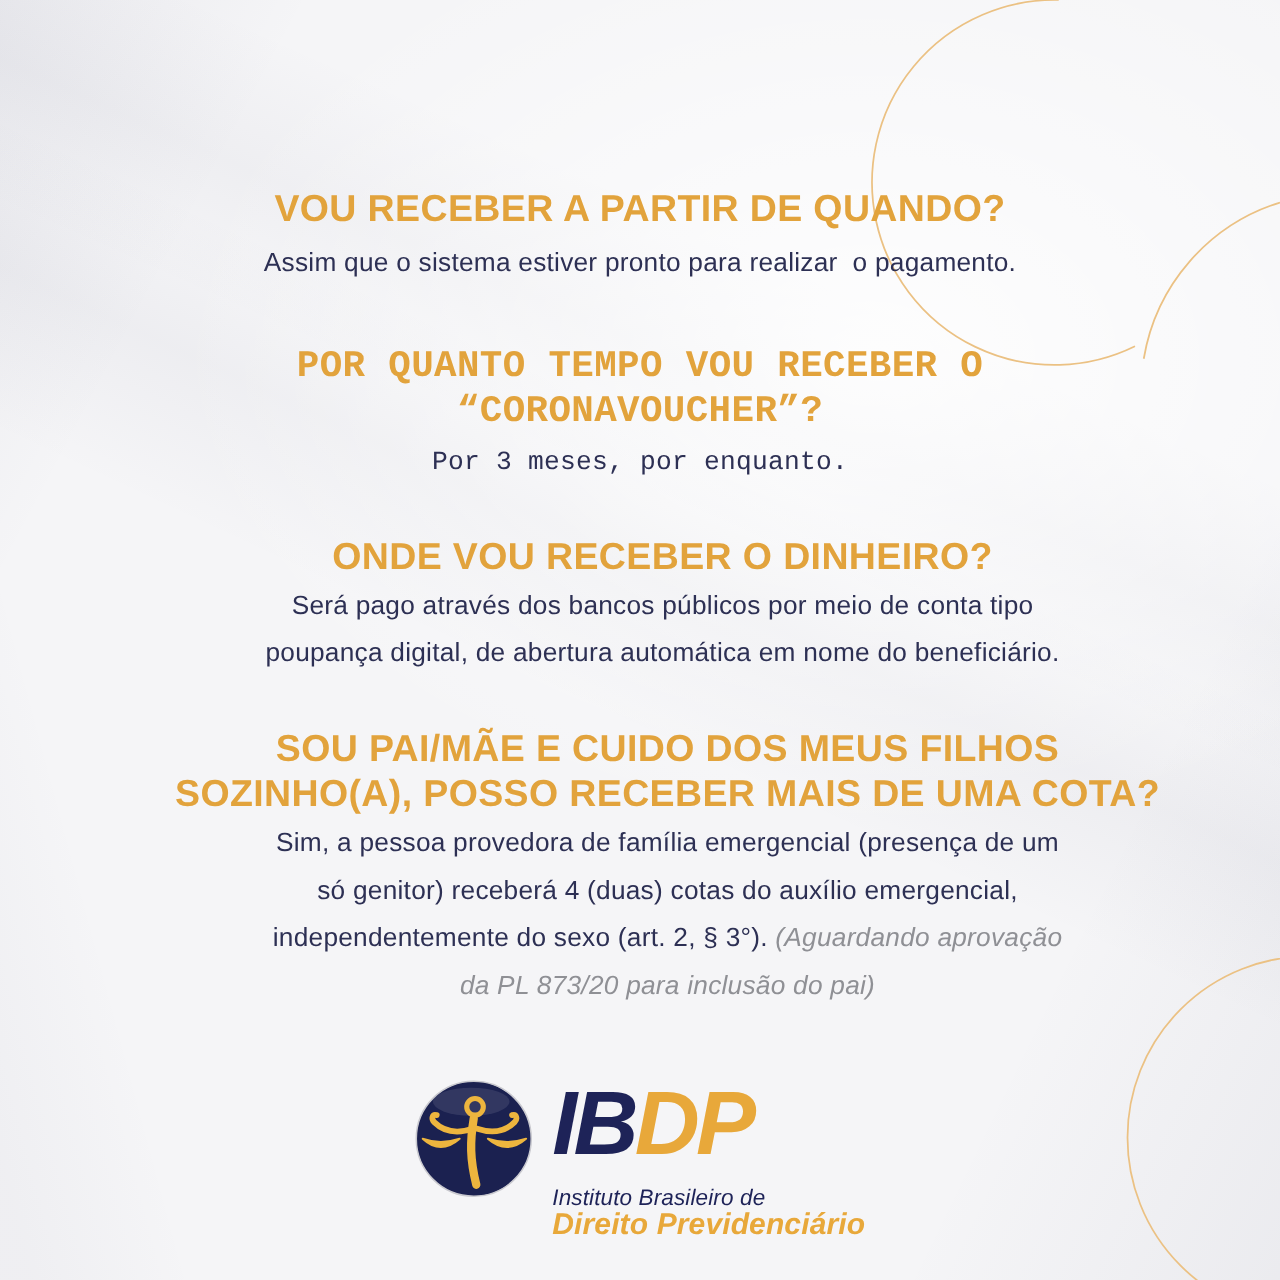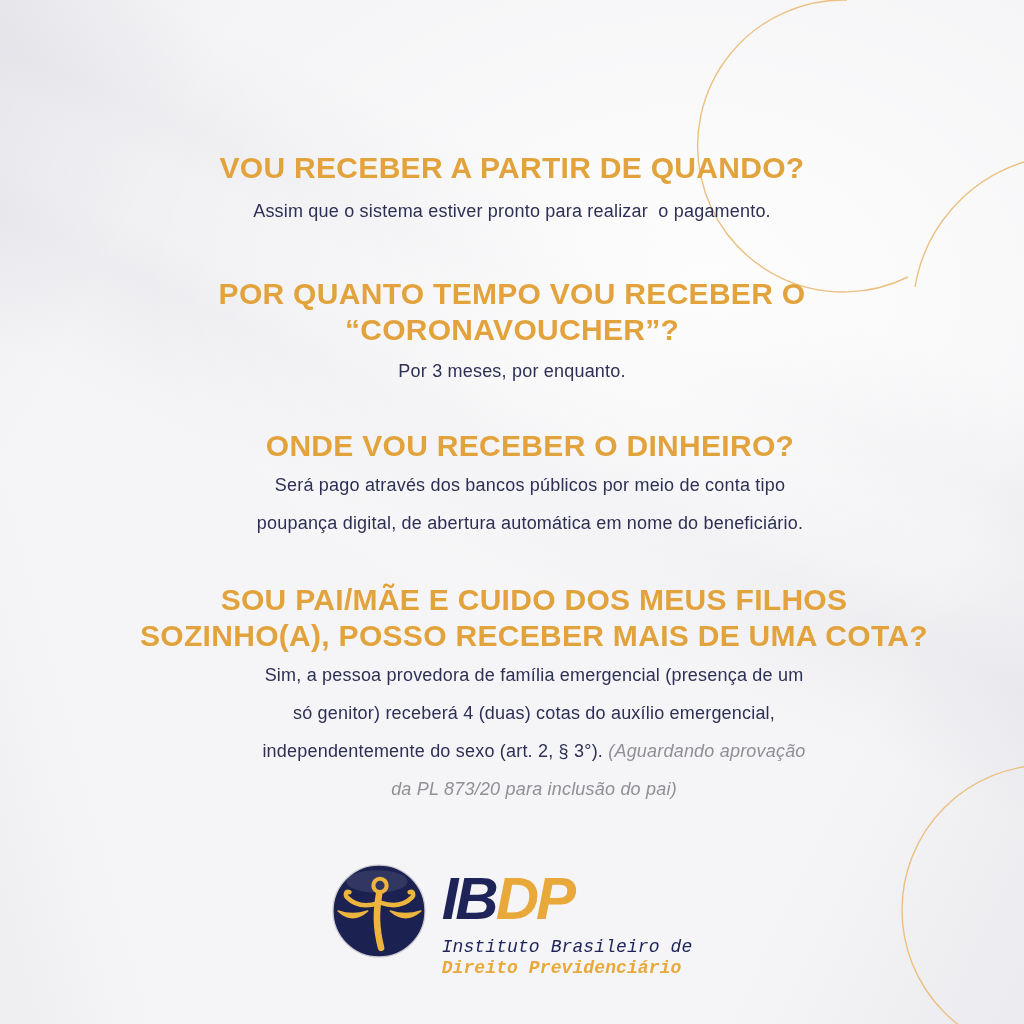--- a/index.html
+++ b/index.html
@@ -20,47 +20,47 @@
   }
   .deco{position:absolute;inset:0;pointer-events:none;}
   .content{position:absolute;inset:0;text-align:center;padding-top:150px;box-sizing:border-box;}
   .faq-heading{
     margin:0;
     font-size:30px;line-height:36px;font-weight:700;letter-spacing:0.3px;
     color:#E2A33C;
   }
   .faq-body{
     margin:6px 0 0 0;
-    font-size:18px;line-height:38px;font-weight:400;letter-spacing:0.2px;
+    font-size:21px;line-height:38px;font-weight:400;letter-spacing:0.2px;
     color:#2D3054;
   }
   .line{display:block;white-space:pre-wrap;}
-  .sec-2{margin-top:46px;}
+  .sec-2{margin-top:46px;font-family:Liberation Mono, monospace;}
   .sec-2 .faq-body{margin-top:4px;}
   .sec-3{margin-top:38px;padding-left:36px;}
   .sec-3 .faq-body{margin-top:2px;}
   .sec-4{margin-top:40px;padding-left:44px;}
   .sec-4 .faq-body{margin-top:2px;}
   .note{color:#8F9095;font-style:italic;}
   
   .logo-row{
     margin-top:52px;
     display:flex;justify-content:center;align-items:flex-start;gap:16px;
     text-align:left;
   }
   .logo-mark{width:94px;height:94px;flex:0 0 auto;margin-top:4px;}
   .logo-acronym{
-    font-size:60px;line-height:62px;font-weight:700;font-style:italic;letter-spacing:-3px;
+    font-size:72px;line-height:62px;font-weight:700;font-style:italic;letter-spacing:-3px;
     padding-top:8px;
   }
   .logo-acr-primary{color:#1E2358;}
   .logo-acr-secondary{color:#E8A83A;}
-  .logo-tagline{margin-top:7px;font-style:italic;font-family:Liberation Mono, monospace;}
+  .logo-tagline{margin-top:18px;font-style:italic;}
   .logo-tag1{display:block;font-size:18px;line-height:21px;font-weight:500;color:#1E2358;letter-spacing:0.1px;}
-  .logo-tag2{display:block;font-size:18px;line-height:21px;font-weight:700;color:#E8A83A;letter-spacing:0.1px;}
+  .logo-tag2{display:block;font-size:24px;line-height:21px;font-weight:700;color:#E8A83A;letter-spacing:0.1px;}
 </style>
 </head>
 <body>
 
 <div class="canvas">
 
   <svg class="deco" width="1024" height="1024" viewBox="0 0 1024 1024">
     <path d="M 847,0 A 146 146 0 1 0 908,277" fill="none" stroke="#EBC183" stroke-width="1.4"></path>
     <path d="M 1024,162 A 158 158 0 0 0 915,287" fill="none" stroke="#EBC183" stroke-width="1.4"></path>
     <circle cx="1047" cy="910" r="145" fill="none" stroke="#EBC183" stroke-width="1.4"></circle>

